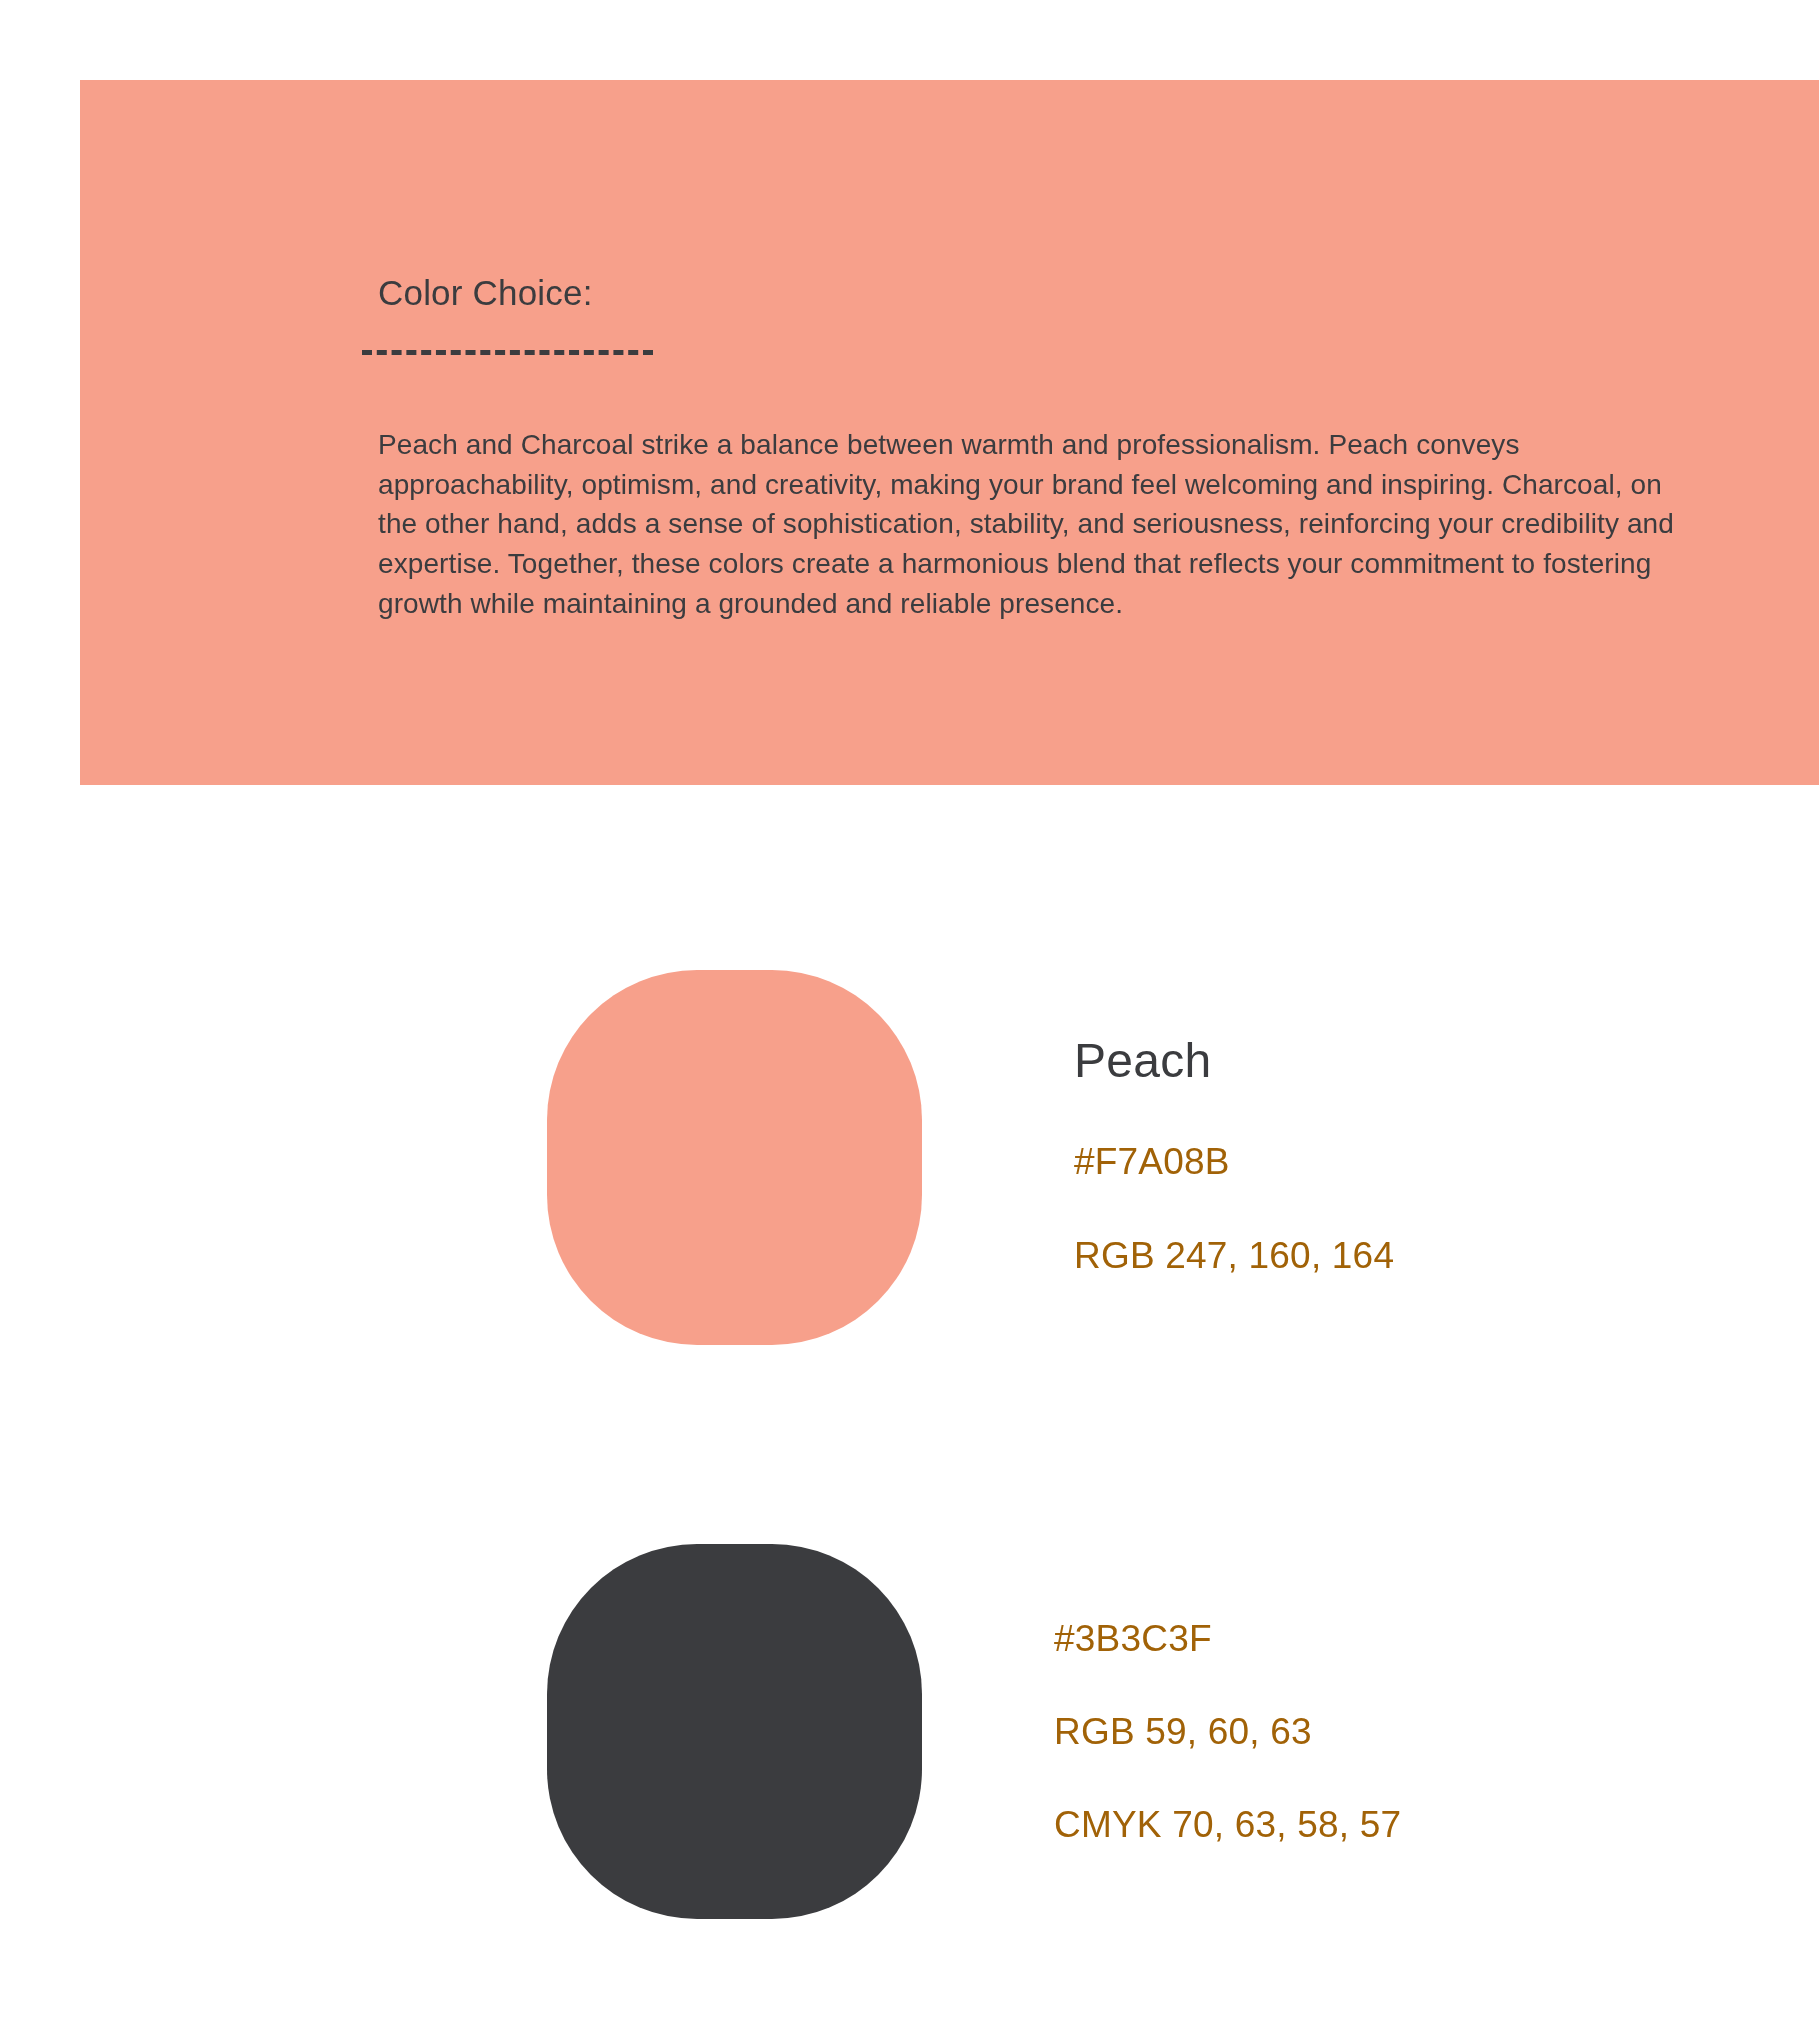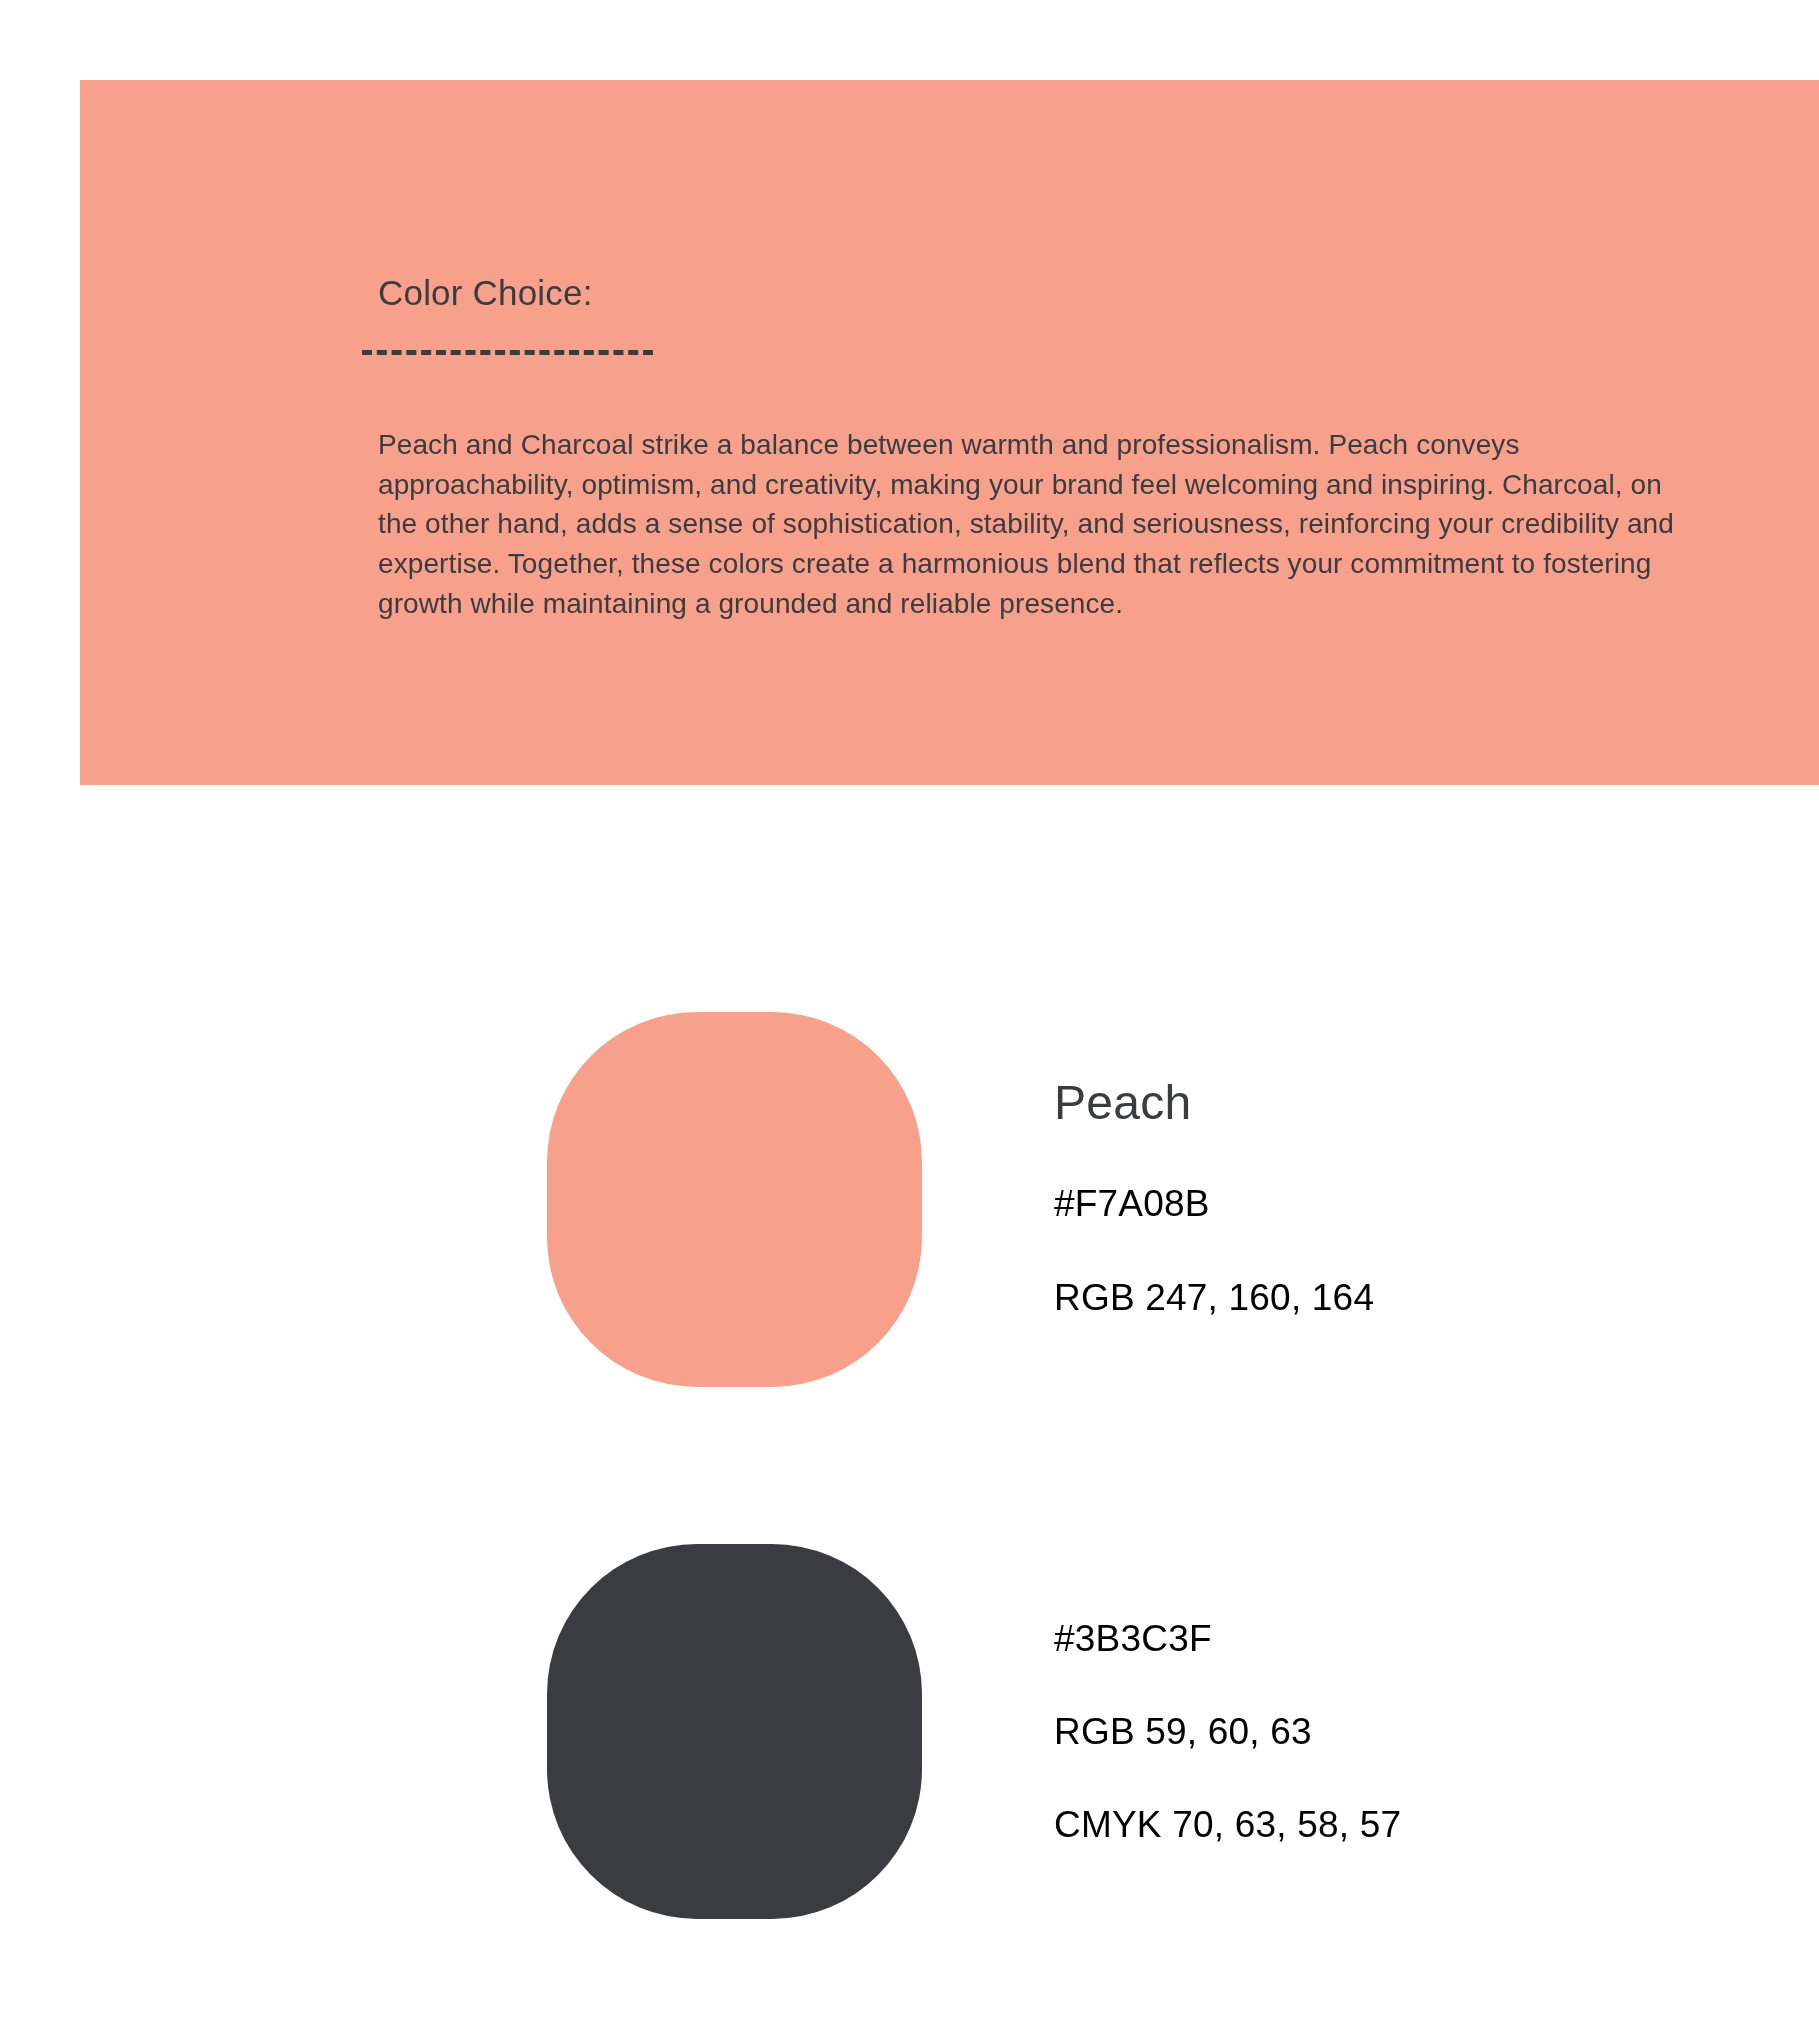--- a/index.html
+++ b/index.html
@@ -59,21 +59,21 @@
     white-space: pre-line;
   }
 
   
   .swatch-row {
     position: absolute;
     display: flex;
     align-items: center;
     left: 439px;
   }
-  .row-peach    { top: 904px; }
+  .row-peach    { top: 862px; gap: 20px; }
   .row-charcoal { top: 1436px; }
 
   .swatch-chip {
     width: 375px;
     height: 375px;
     border-radius: 40%;
     flex: 0 0 auto;
   }
 
   .swatch-info {
@@ -87,21 +87,21 @@
     letter-spacing: 0.3px;
     line-height: 1.1;
     margin-bottom: 17.5px;
     color: #3B3C3F;
   }
 
   .swatch-spec {
     font-size: 37px;
     line-height: 1.33;
     letter-spacing: 0.2px;
-    color: #000000;
+    color: #a16207;
   }
 </style>
 </head>
 <body>
 
 <div class="page">
 
   <section class="intro-band" style="background: rgb(247, 160, 139);">
     <div class="intro-inner">
       <h1 class="intro-title" style="color: rgb(59, 60, 63);">Color Choice:</h1>

